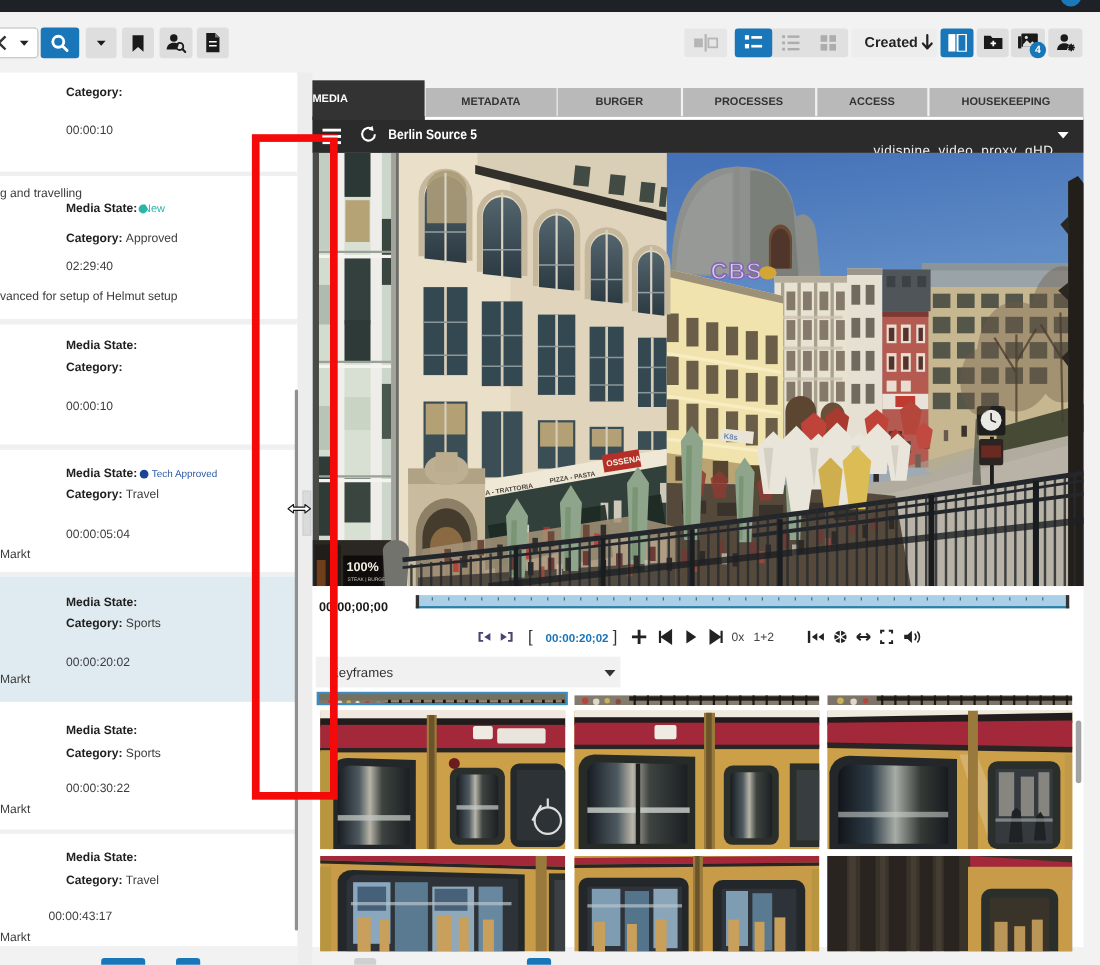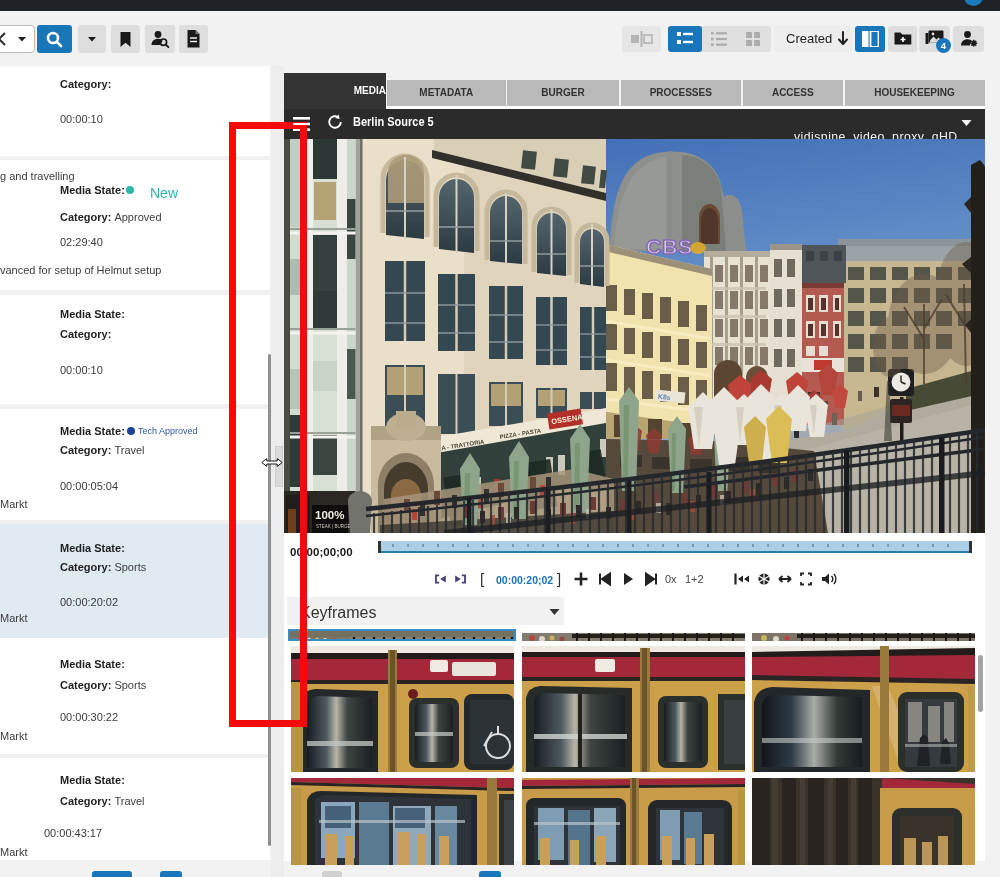--- a/index.html
+++ b/index.html
@@ -81,21 +81,21 @@
     <rect x="5" y="12.6" width="11" height="2.2" fill="#adadad"></rect>
 </svg>
 <svg class="abs" style="left:745px;top:31px;" width="16" height="16" viewBox="0 0 16 16">
  <rect x="1" y="1" width="6" height="6" fill="#adadad"></rect>
     <rect x="9" y="1" width="6" height="6" fill="#adadad"></rect>
  <rect x="1" y="9" width="6" height="6" fill="#adadad"></rect>
     <rect x="9" y="9" width="6" height="6" fill="#adadad"></rect>
 </svg>
 
 <div class="btn" style="left:774px;top:26px;width:78px;height:26px;background:#ededed;"></div>
-<div class="abs" style="left:786px;top:31px;font-size:13px;font-weight:normal;color:#222;">Created</div>
+<div class="abs" style="left:786px;top:31px;font-size:13px;font-weight:bold;color:#222;">Created</div>
 <svg class="abs" style="left:836px;top:30px;" width="14" height="17" viewBox="0 0 14 17">
     <path d="M7 2 v11 M3 9.5 l4 4.5 4-4.5" fill="none" stroke="#222" stroke-width="2" stroke-linecap="round" stroke-linejoin="round"></path>
   </svg>
 
 <div class="btn bluebtn" style="left:855px;top:26px;width:30px;height:26px;"></div>
 <svg class="abs" style="left:862px;top:31px;" width="17" height="16" viewBox="0 0 17 16">
  <rect x="0" y="0" width="6.5" height="16" fill="#fff"></rect>
     <rect x="8.5" y="0" width="8" height="16" fill="none" stroke="#fff" stroke-width="1.8"></rect>
 </svg>
 
@@ -139,21 +139,21 @@
   <div class="abs" style="left:0;top:688px;width:270px;height:4px;background:#f0f0f0;"></div>
 </div>
 
 <div class="abs" style="font-size:11px;color:#333;">
   <div class="abs" style="left:60px;top:78px;font-weight:bold;color:#1f1f1f;">Category:</div>
   <div class="abs" style="left:60px;top:113px;color:#3c3c3c;">00:00:10</div>
   <div class="abs" style="left:0px;top:129px;color:#3c3c3c;margin-top:41px;">g and travelling</div>
 
   <div class="abs" style="left:60px;top:184px;font-weight:bold;color:#1f1f1f;">Media State:</div>
   <div class="abs" style="left:126px;top:186px;width:8px;height:8px;border-radius:50%;background:#2cb5aa;"></div>
-  <div class="abs" style="left:150px;top:185px;font-size:14px;color:#2cb5aa;">New</div>
+  <div class="abs" style="left:130px;top:185px;font-size:10px;color:#2cb5aa;">New</div>
   <div class="abs" style="left:60px;top:211px;font-weight:bold;color:#1f1f1f;">Category: <span style="font-weight:normal;color:#3c3c3c;">Approved</span></div>
   <div class="abs" style="left:60px;top:236px;color:#3c3c3c;">02:29:40</div>
   <div class="abs" style="left:0px;top:264px;color:#3c3c3c;">vanced for setup of Helmut setup</div>
 
   <div class="abs" style="left:60px;top:308px;font-weight:bold;color:#1f1f1f;">Media State:</div>
   <div class="abs" style="left:60px;top:328px;font-weight:bold;color:#1f1f1f;">Category:</div>
   <div class="abs" style="left:60px;top:364px;color:#3c3c3c;">00:00:10</div>
 
   <div class="abs" style="left:60px;top:425px;font-weight:bold;color:#1f1f1f;">Media State:</div>
   <div class="abs" style="left:127px;top:427px;width:8px;height:8px;border-radius:50%;background:#1c4494;"></div>
@@ -182,21 +182,21 @@
 
 <div class="abs" style="left:271px;top:66px;width:12.5px;height:811px;background:#ededed;"></div>
 <div class="abs" style="left:274.5px;top:446px;width:8.5px;height:41px;background:#dadada;border:1px solid #cfcfcf;"></div>
 
 <div class="abs" style="left:92px;top:871px;width:40px;height:10px;background:#1976b8;border-radius:3px;"></div>
 <div class="abs" style="left:160px;top:871px;width:22px;height:10px;background:#1976b8;border-radius:3px;"></div>
 
 <div class="abs" style="left:283.5px;top:105.5px;width:701.5px;height:33.5px;background:#2b2b2b;"></div>
 <div class="abs" style="left:385.5px;top:105.5px;width:599.5px;height:3px;background:#fff;"></div>
 
-<div class="abs" style="left:284px;top:72.5px;width:102px;height:36px;background:#333;color:#fff;font-weight:bold;font-size:10px;text-align:right;line-height:36px;">MEDIA</div>
+<div class="abs" style="left:284px;top:72.5px;width:102px;height:36px;background:#333;color:#fff;font-weight:bold;font-size:10px;text-align:left;line-height:36px;">MEDIA</div>
 <div class="abs" style="left:387px;top:79.5px;width:118.5px;height:26px;background:#b9b9b9;color:#333;font-weight:bold;font-size:10px;text-align:center;line-height:26px;">METADATA</div>
 <div class="abs" style="left:507px;top:79.5px;width:112px;height:26px;background:#b9b9b9;color:#333;font-weight:bold;font-size:10px;text-align:center;line-height:26px;">BURGER</div>
 <div class="abs" style="left:620.5px;top:79.5px;width:120.5px;height:26px;background:#b9b9b9;color:#333;font-weight:bold;font-size:10px;text-align:center;line-height:26px;">PROCESSES</div>
 <div class="abs" style="left:742.5px;top:79.5px;width:100.5px;height:26px;background:#b9b9b9;color:#333;font-weight:bold;font-size:10px;text-align:center;line-height:26px;">ACCESS</div>
 <div class="abs" style="left:844.5px;top:79.5px;width:140px;height:26px;background:#b9b9b9;color:#333;font-weight:bold;font-size:10px;text-align:center;line-height:26px;">HOUSEKEEPING</div>
 
 <svg class="abs" style="left:293px;top:116px;" width="18" height="16" viewBox="0 0 18 16">
  <rect x="0" y="1" width="17" height="2.6" fill="#fff"></rect>
  <rect x="0" y="6.7" width="17" height="2.6" fill="#fff"></rect>
  <rect x="0" y="12.4" width="17" height="2.6" fill="#fff"></rect>
@@ -906,21 +906,21 @@
 
  <path d="M349 10 h12 M349 10 l3.5-3 M349 10 l3.5 3 M361 10 l-3.5-3 M361 10 l-3.5 3" stroke="#222" stroke-width="1.8" fill="none"></path>
 
  <path d="M371 7 v-2.5 h3 M378 4.5 h3 v2.5 M381 13 v2.5 h-3 M374 15.5 h-3 v-2.5" stroke="#222" stroke-width="1.8" fill="none"></path>
 
  <path d="M392 8 h3 l4-3.5 v11 l-4-3.5 h-3 z" fill="#222"></path>
  <path d="M401.5 7 a4.5 4.5 0 0 1 0 6 M404 5 a7.5 7.5 0 0 1 0 10" stroke="#222" stroke-width="1.4" fill="none"></path>
 </svg>
 
 <div class="abs" style="left:287px;top:597px;width:277px;height:27.5px;background:#f1f1f1;"></div>
-<div class="abs" style="left:300px;top:604px;font-size:16px;color:#333;">Keyframes</div>
+<div class="abs" style="left:300px;top:604px;font-size:12px;color:#333;">Keyframes</div>
 <svg class="abs" style="left:548px;top:607px;" width="13" height="10" viewBox="0 0 13 10">
     <path d="M1.5 2 L6.5 8 L11.5 2 Z" fill="#333"></path>
   </svg>
 
 <div class="abs" style="left:287.5px;top:629px;width:228.5px;height:12px;border:2px solid #3a8cc4;background:#76705f;overflow:hidden;">
  <svg width="225" height="8" viewBox="0 0 225 8" preserveAspectRatio="none">
   <rect width="225" height="8" fill="#4e4a3c"></rect>
   <rect x="0" y="0" width="225" height="2.5" fill="#8a8375"></rect>
   <rect x="0" y="0" width="60" height="8" fill="#7d776a"></rect>
   <circle cx="10" cy="2.5" r="2.2" fill="#b5463c"></circle>

